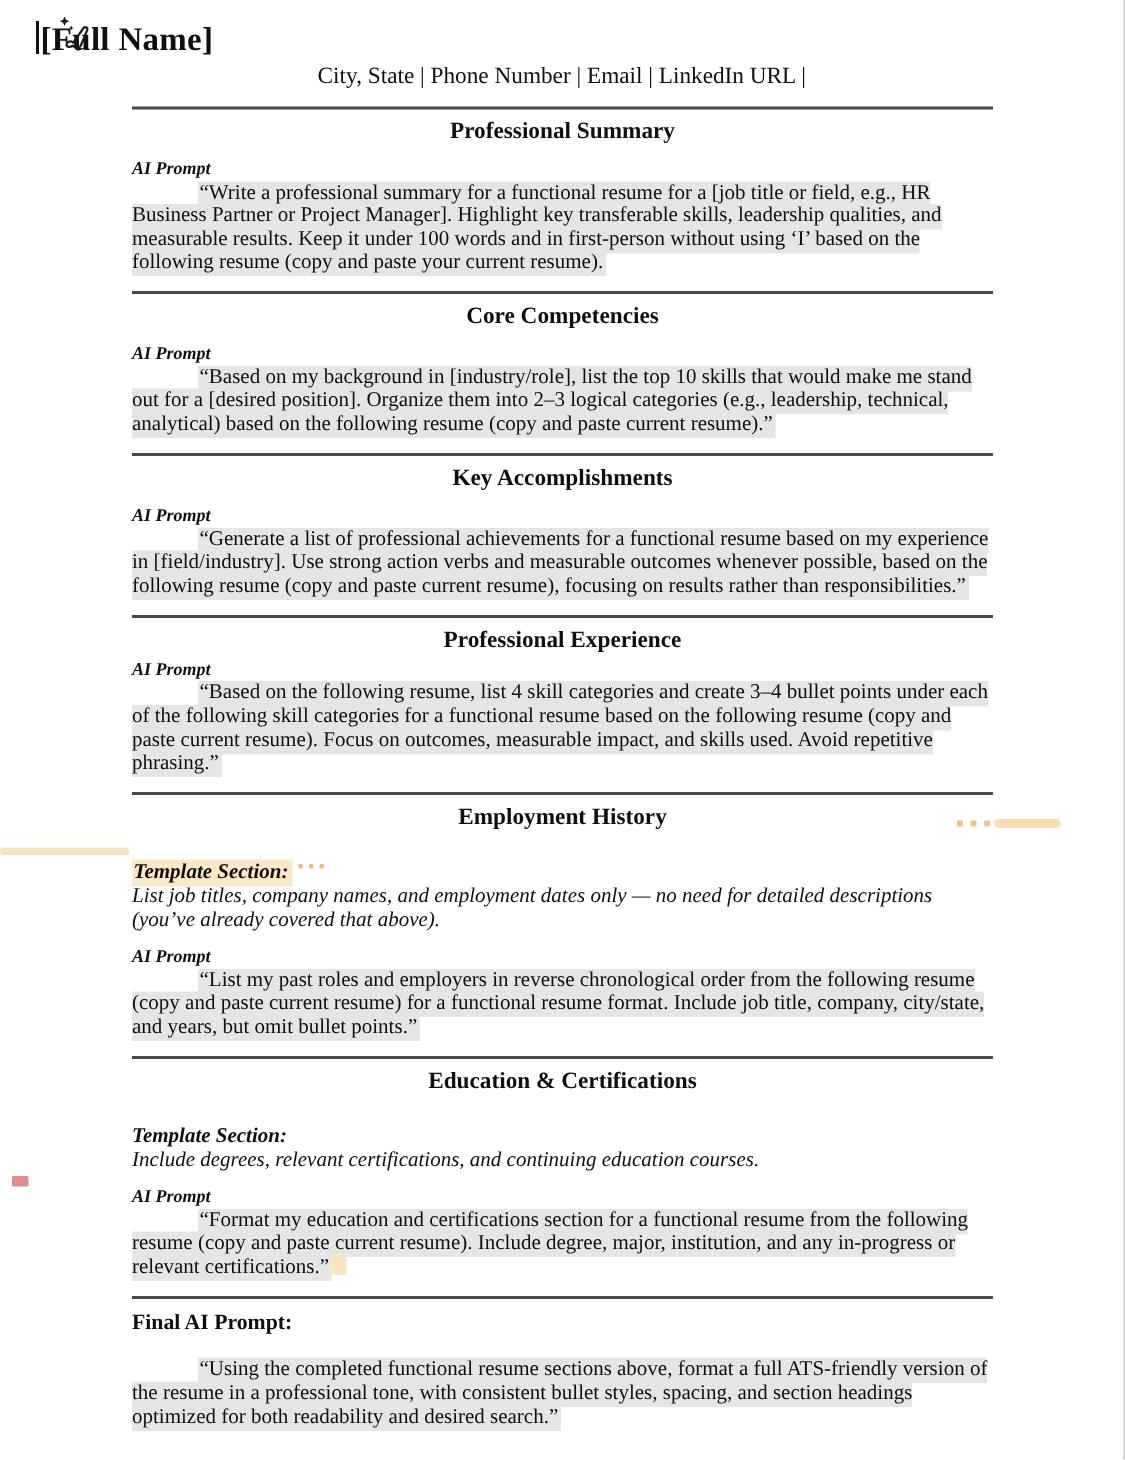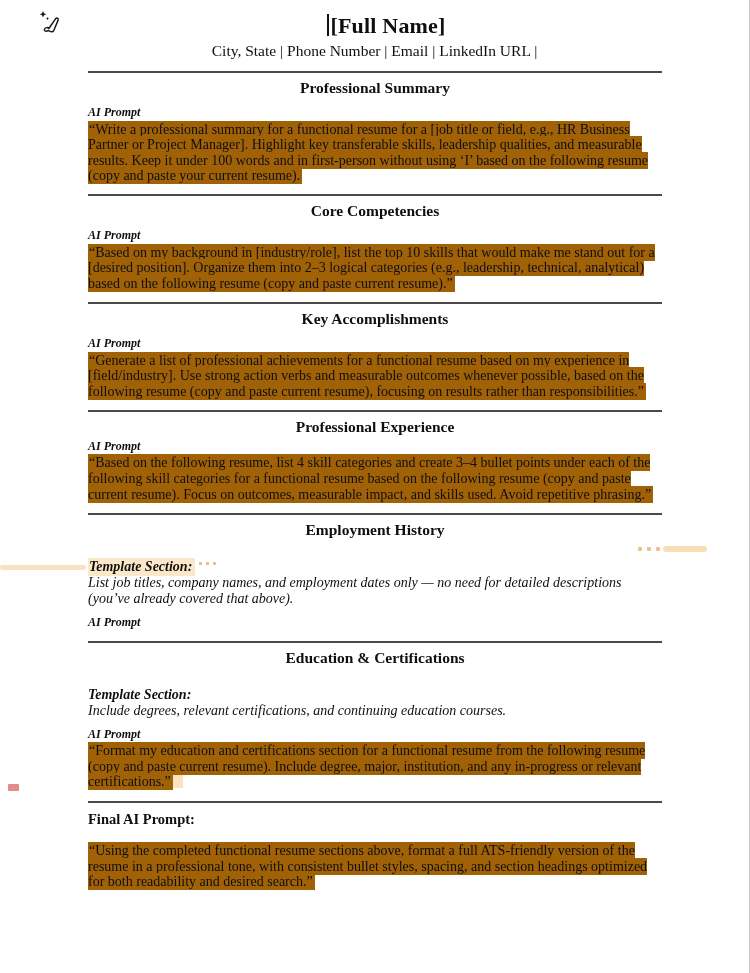--- a/index.html
+++ b/index.html
@@ -22,21 +22,20 @@
   }
   
   .pen-icon-wrap {
     position: absolute;
     top: 8px; left: 36px;
     width: 28px; height: 32px;
     cursor: pointer;
   }
   h1.doc-title {
     padding-top: 12px;
-    text-align: center;
     font-size: 22px;
     font-weight: bold;
     line-height: 28px;
     letter-spacing: .2px;
     margin-left: 24px;
   }
   .caret {
     display: inline-block;
     width: 2px; height: 22px;
     background: #111;
@@ -70,22 +69,23 @@
     font-style: italic;
     line-height: 15px;
     margin-top: 8px;
   }
   p.body-text {
     font-size: 14px;
     line-height: 15.6px;
     margin-top: 1px;
   }
   .hl {
-    background: #a16207;
+    background: #e5e5e5;
     padding: 0.5px 2px 1.5px 1px;
+    margin-left: 44px;
   }
   p.note-line { margin-top: 10px; }
   
   p.tmpl-label {
     font-size: 14px;
     font-weight: bold;
     font-style: italic;
     line-height: 15px;
   }
   p.tmpl-text {
@@ -203,20 +203,21 @@
 
     <section>
       <h2 class="sec-head">Employment History</h2>
       <p class="tmpl-label mt-big"><span class="peach-bg">Template Section:</span><span class="tmpl-dots">
             <i class="dot"></i>
             <i class="dot"></i>
             <i class="dot"></i>
           </span></p>
       <p class="tmpl-text">List job titles, company names, and employment dates only — no need for detailed descriptions (you’ve already covered that above).</p>
       <p class="prompt-label mt-med">AI Prompt</p>
+      <p class="body-text"><span class="hl">“List my past roles and employers in reverse chronological order from the following resume (copy and paste current resume) for a functional resume format. Include job title, company, city/state, and years, but omit bullet points.”</span></p>
     </section>
 
     <hr class="rule">
 
     <section>
       <h2 class="sec-head">Education &amp; Certifications</h2>
       <p class="tmpl-label mt-big">Template Section:</p>
       <p class="tmpl-text">Include degrees, relevant certifications, and continuing education courses.</p>
       <p class="prompt-label mt-med">AI Prompt</p>
       <p class="body-text"><span class="hl">“Format my education and certifications section for a functional resume from the following resume (copy and paste current resume). Include degree, major, institution, and any in-progress or relevant certifications.”</span><span class="peach-tail"></span></p>

